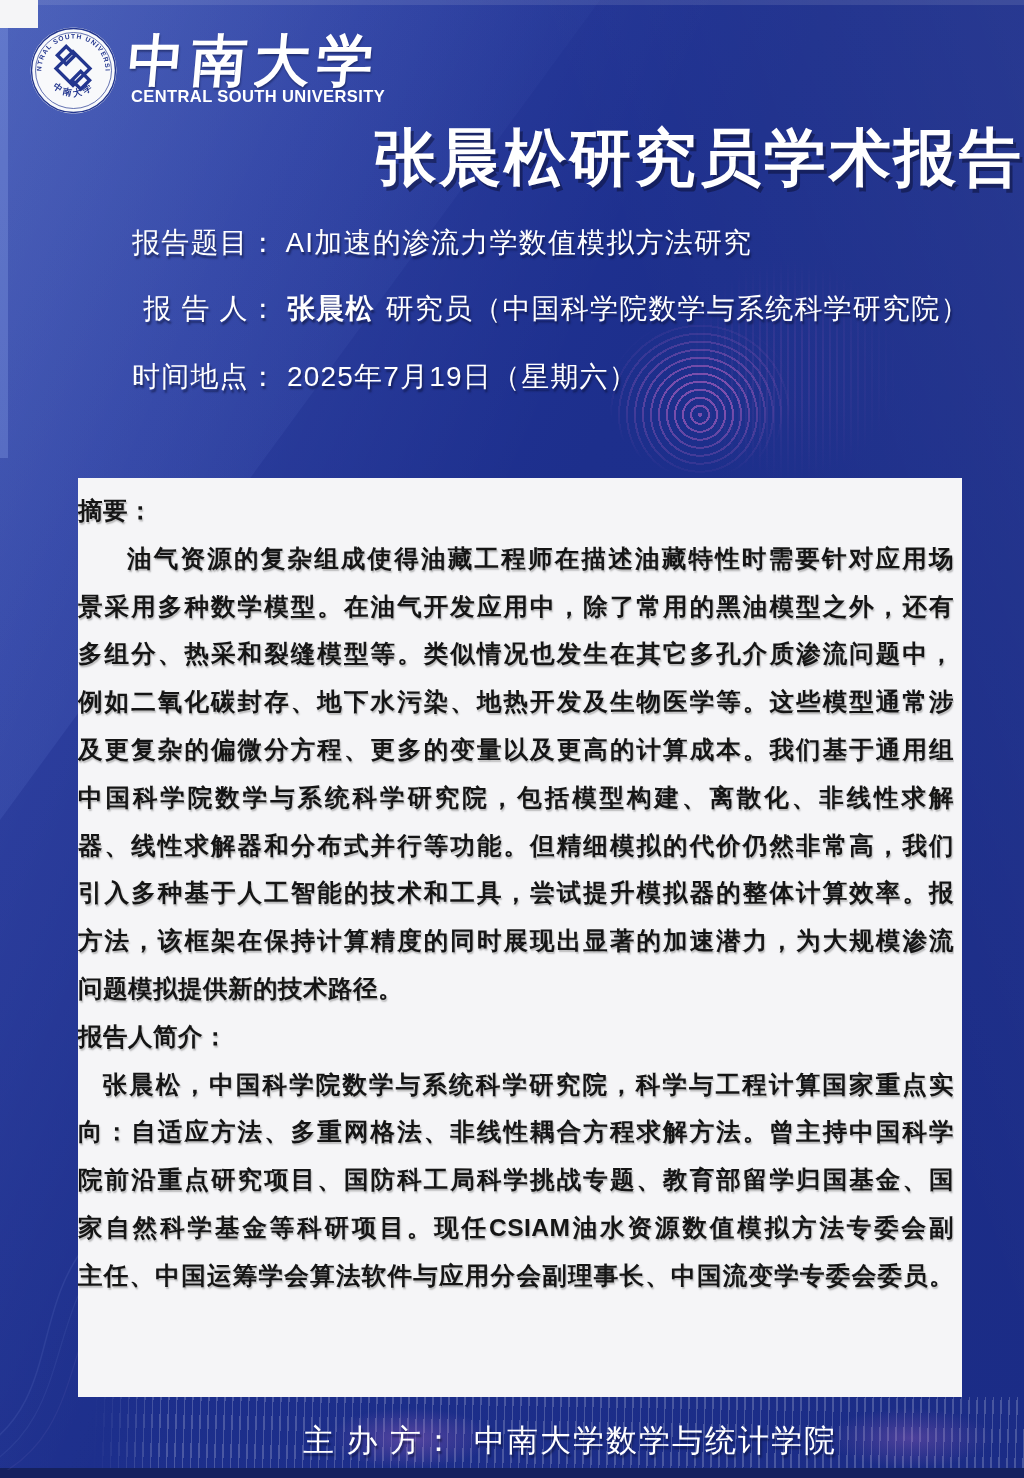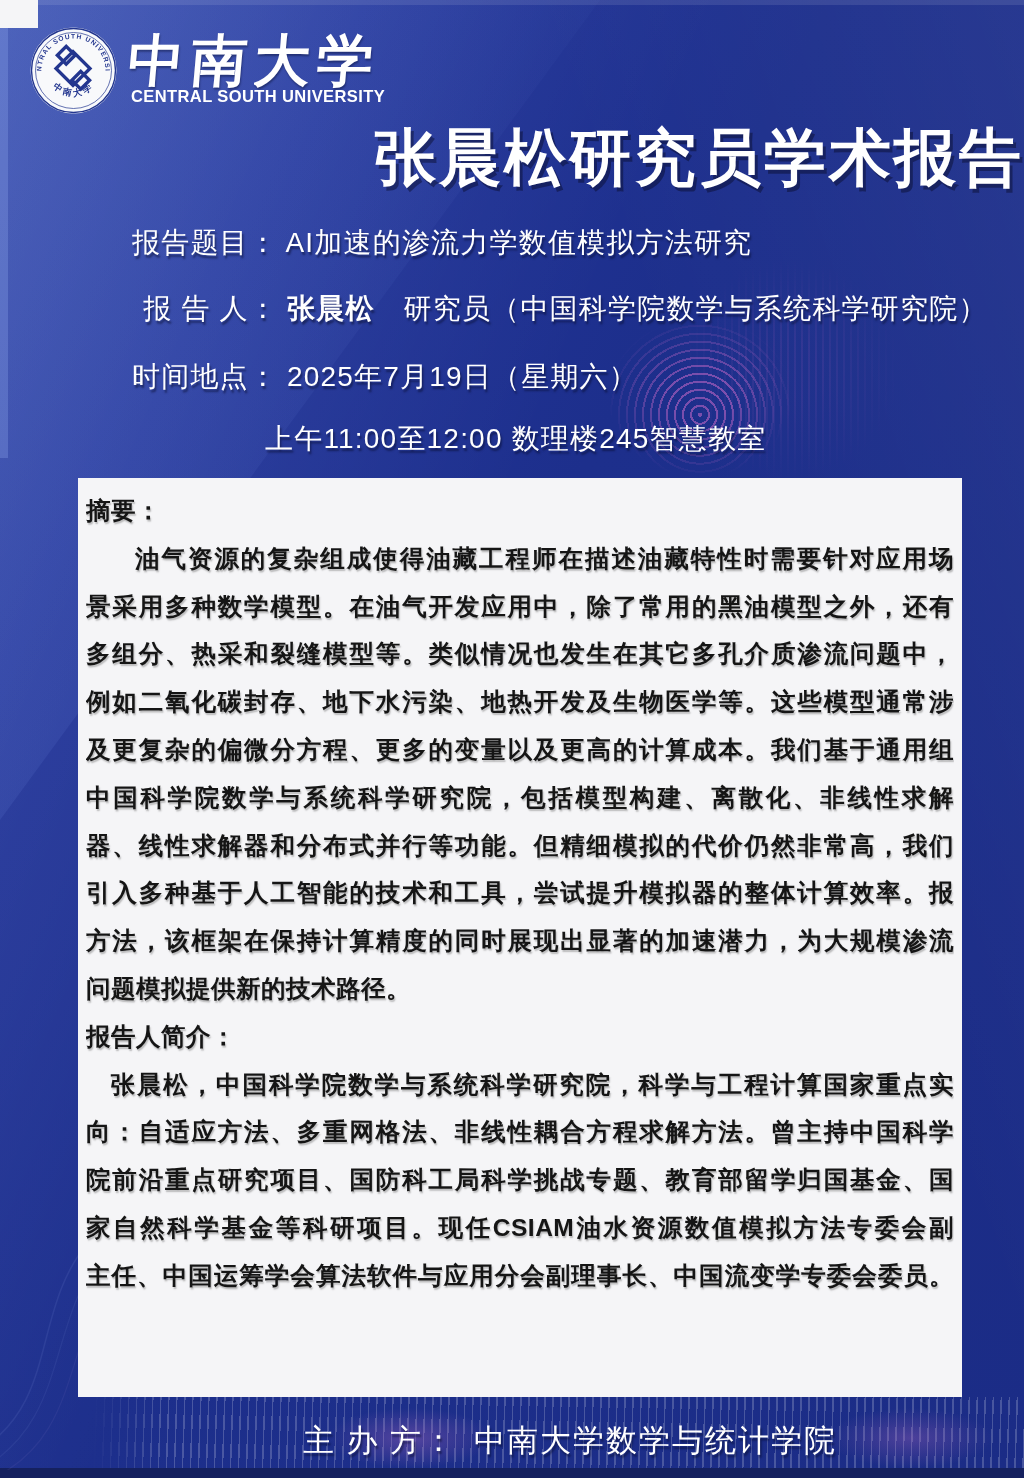--- a/index.html
+++ b/index.html
@@ -59,28 +59,28 @@
   
   .title{position:absolute;left:0;top:116px;width:100%;text-align:right;
     color:var(--text-light);font-size:62px;font-weight:700;letter-spacing:3px;
     text-shadow:3px 4px 0 rgba(8,12,40,0.45);}
   
   .info-row{position:absolute;left:115px;color:var(--text-light);font-size:28px;
     font-weight:500;letter-spacing:1.2px;white-space:nowrap;
     text-shadow:1.5px 2.5px 2px rgba(5,10,40,.5);}
   .info-row .label{display:inline-block;min-width:163px;text-align:right;}
   .info-row .name{font-weight:700;}
-  .info-row .after-name{margin-left:20px;}
+  .info-row .after-name{margin-left:2px;}
   .row-topic{top:224px;}
   .row-speaker{top:290px;}
   .row-datetime{top:358px;}
   .row-timeroom{top:420px;left:265px;}
   
   .panel{position:absolute;left:78px;top:478px;width:884px;height:919px;
-    background:var(--panel-bg);padding:9px 8px 0 8px;}
+    background:var(--panel-bg);padding:9px 8px 0 0;}
   .panel .heading,.panel .line{
     color:var(--text-dark);font-size:24.5px;font-weight:700;letter-spacing:0.5px;
     line-height:47.8px;height:47.8px;overflow:hidden;
     text-shadow:1px 2px 1.5px rgba(90,90,90,0.38);}
   .panel .line{text-align:justify;text-align-last:justify;}
   .panel .heading{text-align:left;}
   .abstract-lines .line:first-child{text-indent:2em;}
   .abstract-lines .line:last-child{text-align-last:left;}
   .bio-lines .line:first-child{text-indent:1em;}
   
@@ -143,23 +143,20 @@
   </div>
   <div class="info-row row-speaker">
     <span class="label">报 告 人：</span>
     <span class="name">张晨松</span>
     <span class="after-name">研究员（中国科学院数学与系统科学研究院）</span>
   </div>
   <div class="info-row row-datetime">
     <span class="label">时间地点：</span>
     <span>2025年7月19日（星期六）</span>
   </div>
-  <div class="info-row row-timeroom">
-    <span>上午11:00至12:00  数理楼245智慧教室</span>
-  </div>
 
   <div class="panel">
     <div class="heading">摘要：</div>
     <div class="abstract-lines">
         <div class="line">油气资源的复杂组成使得油藏工程师在描述油藏特性时需要针对应用场</div>
         <div class="line">景采用多种数学模型。在油气开发应用中，除了常用的黑油模型之外，还有</div>
         <div class="line">多组分、热采和裂缝模型等。类似情况也发生在其它多孔介质渗流问题中，</div>
         <div class="line">例如二氧化碳封存、地下水污染、地热开发及生物医学等。这些模型通常涉</div>
         <div class="line">及更复杂的偏微分方程、更多的变量以及更高的计算成本。我们基于通用组</div>
         <div class="line">中国科学院数学与系统科学研究院，包括模型构建、离散化、非线性求解</div>

